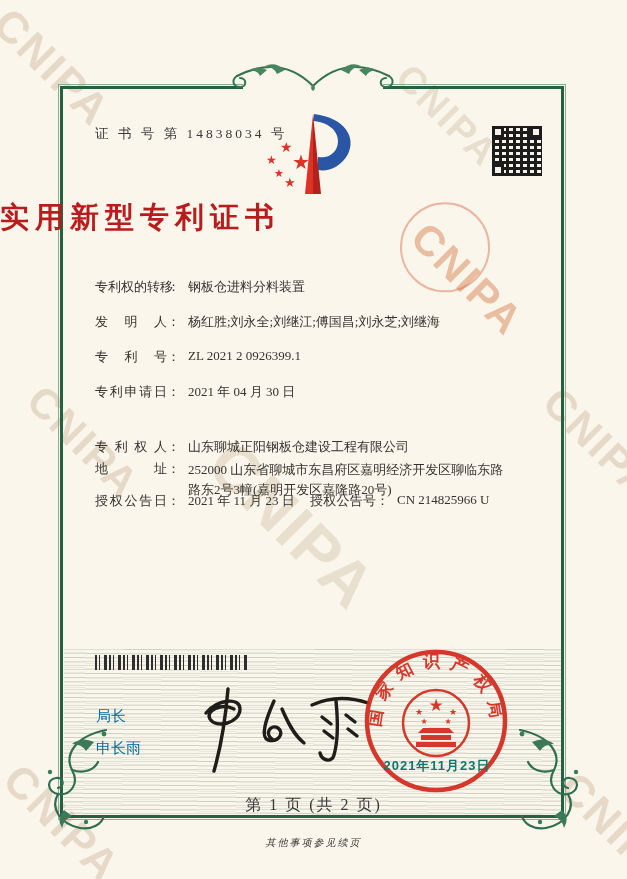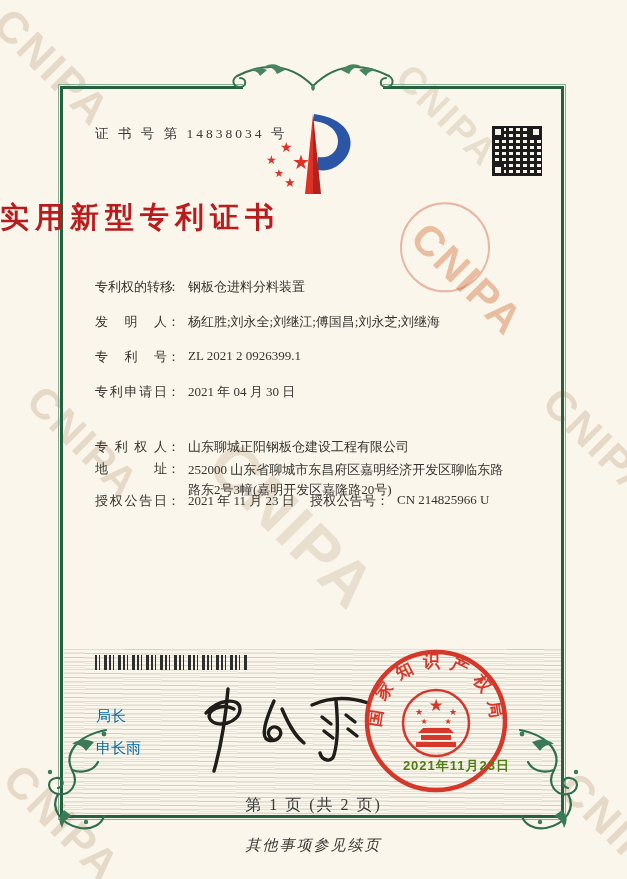--- a/index.html
+++ b/index.html
@@ -103,31 +103,31 @@
       #2e2e2e 9px 12px,transparent 12px 14px);
   }
   .signer{
     position:absolute;z-index:3;left:96px;top:700px;
     font-family:"Liberation Sans","DejaVu Sans",sans-serif;
     font-size:15px;color:#0369a1;line-height:2.1;
   }
   .signature{position:absolute;z-index:3;left:188px;top:683px;width:190px;height:95px;}
   .seal{position:absolute;z-index:3;left:360px;top:645px;width:152px;height:152px;opacity:.92;}
   .seal-date{
-    position:absolute;z-index:4;left:364px;top:757px;width:146px;text-align:right;
-    font-size:13px;font-weight:bold;color:#4d7c0f;letter-spacing:1px;
+    position:absolute;z-index:4;left:364px;top:757px;width:146px;text-align:center;
+    font-size:13px;font-weight:bold;color:#0f766e;letter-spacing:1px;
     font-family:"Liberation Sans","DejaVu Sans",sans-serif;
   }
   .pageinfo{
     position:absolute;z-index:3;left:0;top:795px;width:627px;text-align:center;
     font-size:16px;letter-spacing:2px;color:#3a3a38;
   }
   .footnote{
     position:absolute;z-index:3;left:0;top:836px;width:627px;text-align:center;
-    font-size:15px;font-style:italic;letter-spacing:2px;color:#3a3834;
+    font-size:10px;font-style:italic;letter-spacing:2px;color:#3a3834;
   }
 </style>
 </head>
 <body>
 
 <div class="wm w1">CNIPA</div>
 <div class="wm w2">CNIPA</div>
 <div class="wm w3">CNIPA</div>
 <div class="wm w4">CNIPA</div>
 <div class="wm w5">CNIPA</div>

